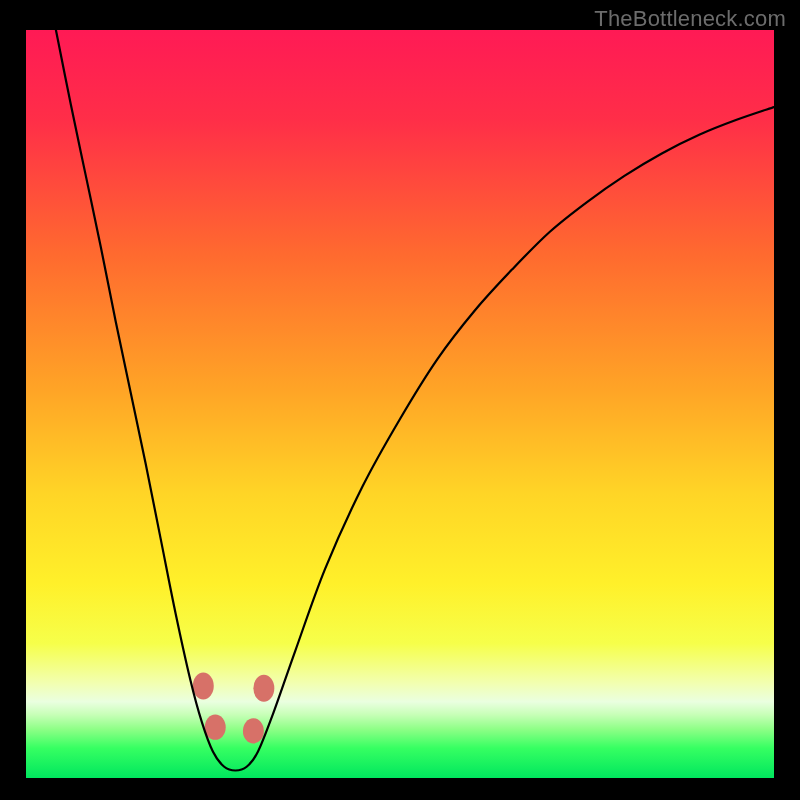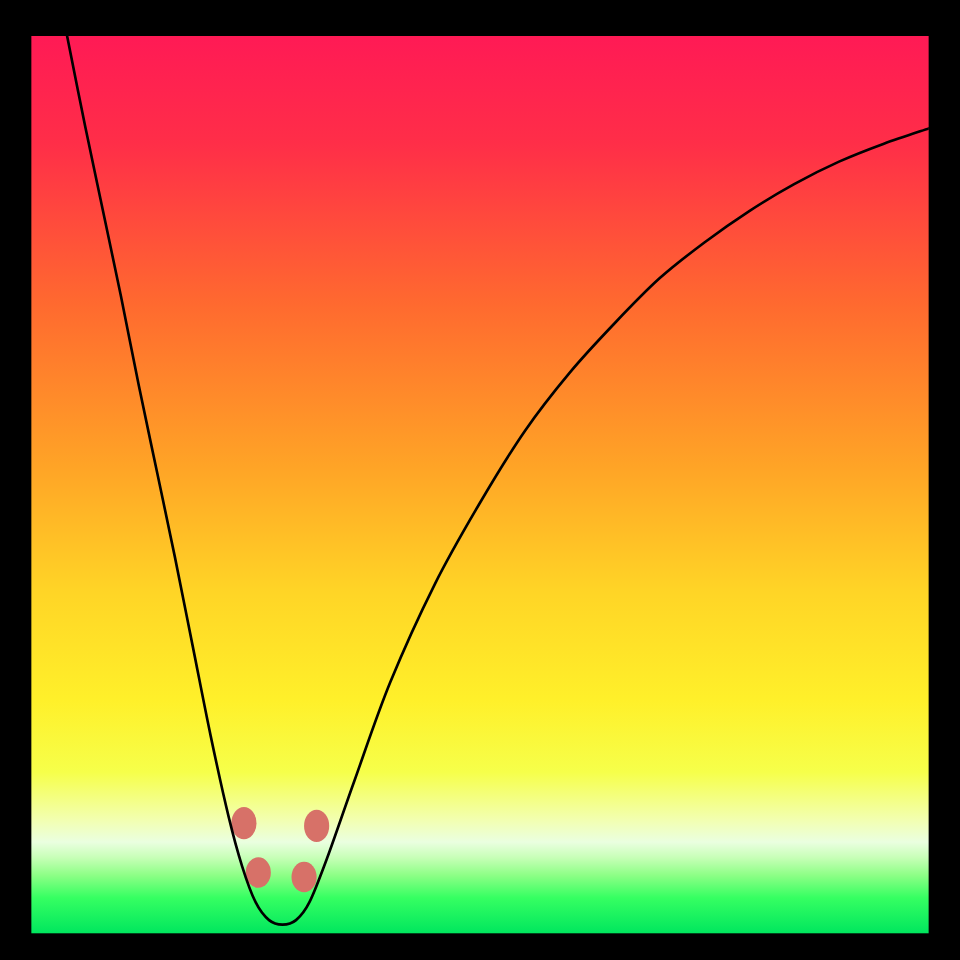--- a/index.html
+++ b/index.html
@@ -48,20 +48,21 @@
   }
   .blob {
     fill: #d77168;
     stroke: none;
   }
 </style>
 </head>
 <body>
 
 <div class="frame">
+  <div class="watermark">TheBottleneck.com</div>
 
   <div class="plot-wrap">
     <svg class="plot" viewBox="0 0 748 748" preserveAspectRatio="none">
       <defs>
         <linearGradient id="bg-grad" x1="0" y1="0" x2="0" y2="1">
             <stop offset="0.00%" stop-color="#ff1a55"></stop>
             <stop offset="12.00%" stop-color="#ff2e48"></stop>
             <stop offset="30.00%" stop-color="#ff6a2f"></stop>
             <stop offset="48.00%" stop-color="#ffa426"></stop>
             <stop offset="62.00%" stop-color="#ffd526"></stop>

